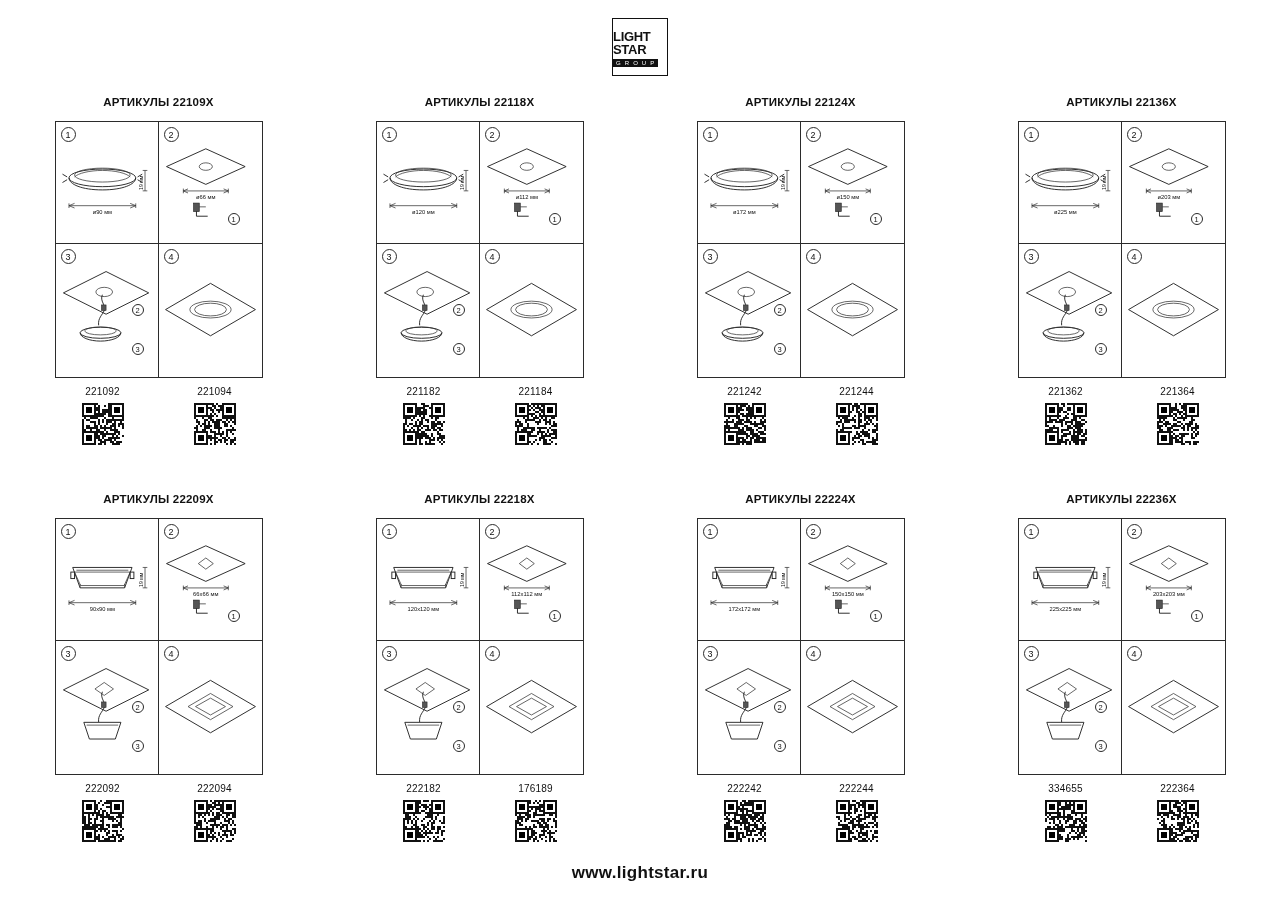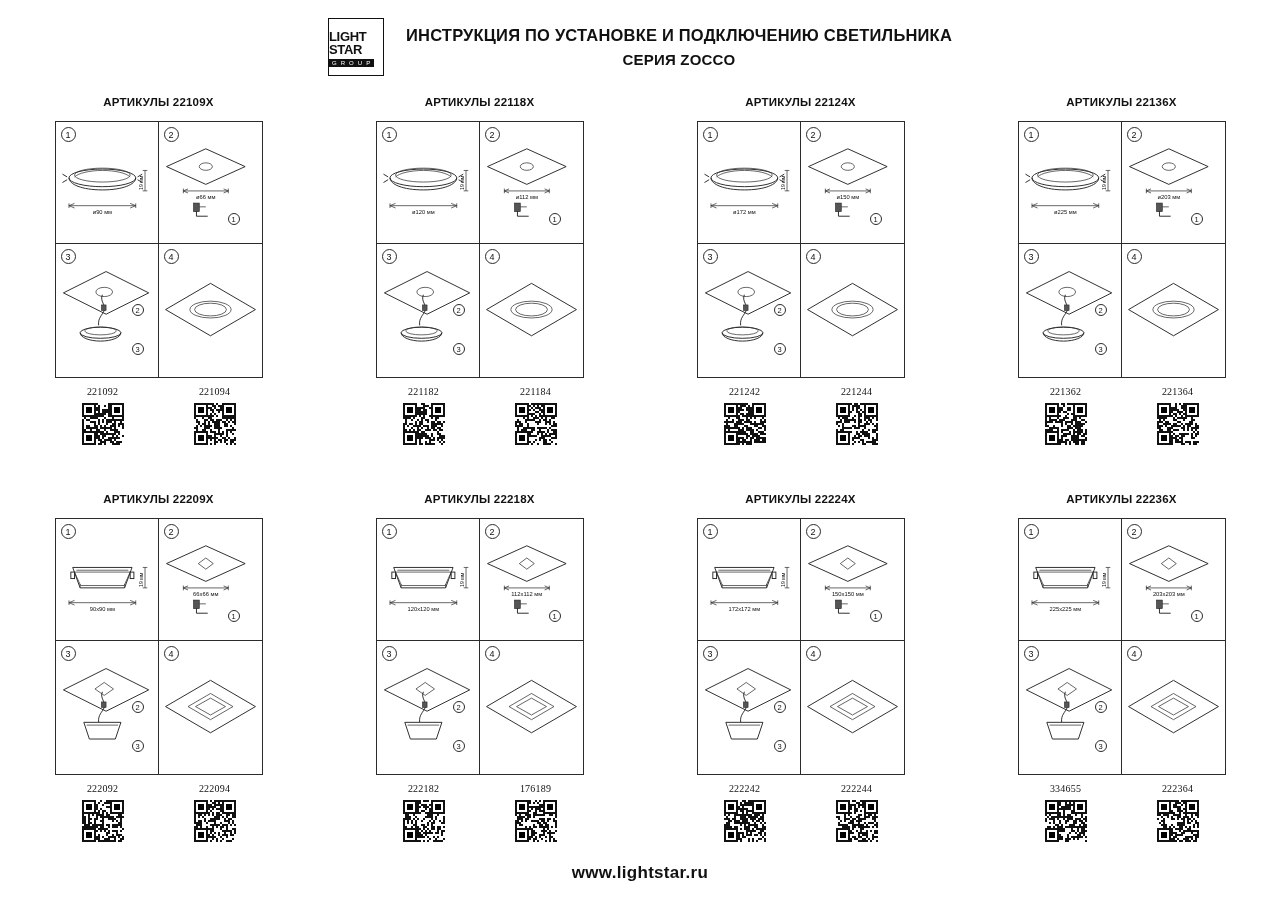--- a/index.html
+++ b/index.html
@@ -98,21 +98,21 @@
     z-index: 5;
   }
 
   .art-codes {
     width: 208px;
     display: flex;
     justify-content: space-between;
     margin-top: 8px;
   }
   .code-col { width: 96px; display: flex; flex-direction: column; align-items: center; }
-  .code-text { font-size: 10px; letter-spacing: 0.2px; font-family: Liberation Serif, serif; }
+  .code-text { font-size: 10px; letter-spacing: 0.2px; }
   .qr { width: 42px; height: 42px; margin-top: 6px; }
 
   .footer {
     position: absolute;
     bottom: 22px;
     left: 0; right: 0;
     text-align: center;
     font-size: 17px;
     font-weight: bold;
     letter-spacing: 0.3px;
@@ -127,24 +127,20 @@
   .dimtxt-v { font-family: "Liberation Sans", sans-serif; font-size: 5.6px; fill: #111; }
 </style>
 </head>
 <body>
 
 <div class="header">
   <div class="logo">
     <div class="l1">LIGHT</div>
     <div class="l2">STAR</div>
     <div class="l3">G R O U P</div>
-  </div>
-  <div class="title-wrap">
-    <div class="title-1">ИНСТРУКЦИЯ ПО УСТАНОВКЕ И ПОДКЛЮЧЕНИЮ СВЕТИЛЬНИКА</div>
-    <div class="title-2">СЕРИЯ ZOCCO</div>
   </div>
 </div>
 
 <div class="groups" id="groups-root">
     <div class="group">
     <div class="group-title">АРТИКУЛЫ 22109Х</div>
     <div class="panels">
       <div class="panel">
         <div class="step-num">1</div>
         <svg viewBox="0 0 110 78" width="100%" height="100%">

